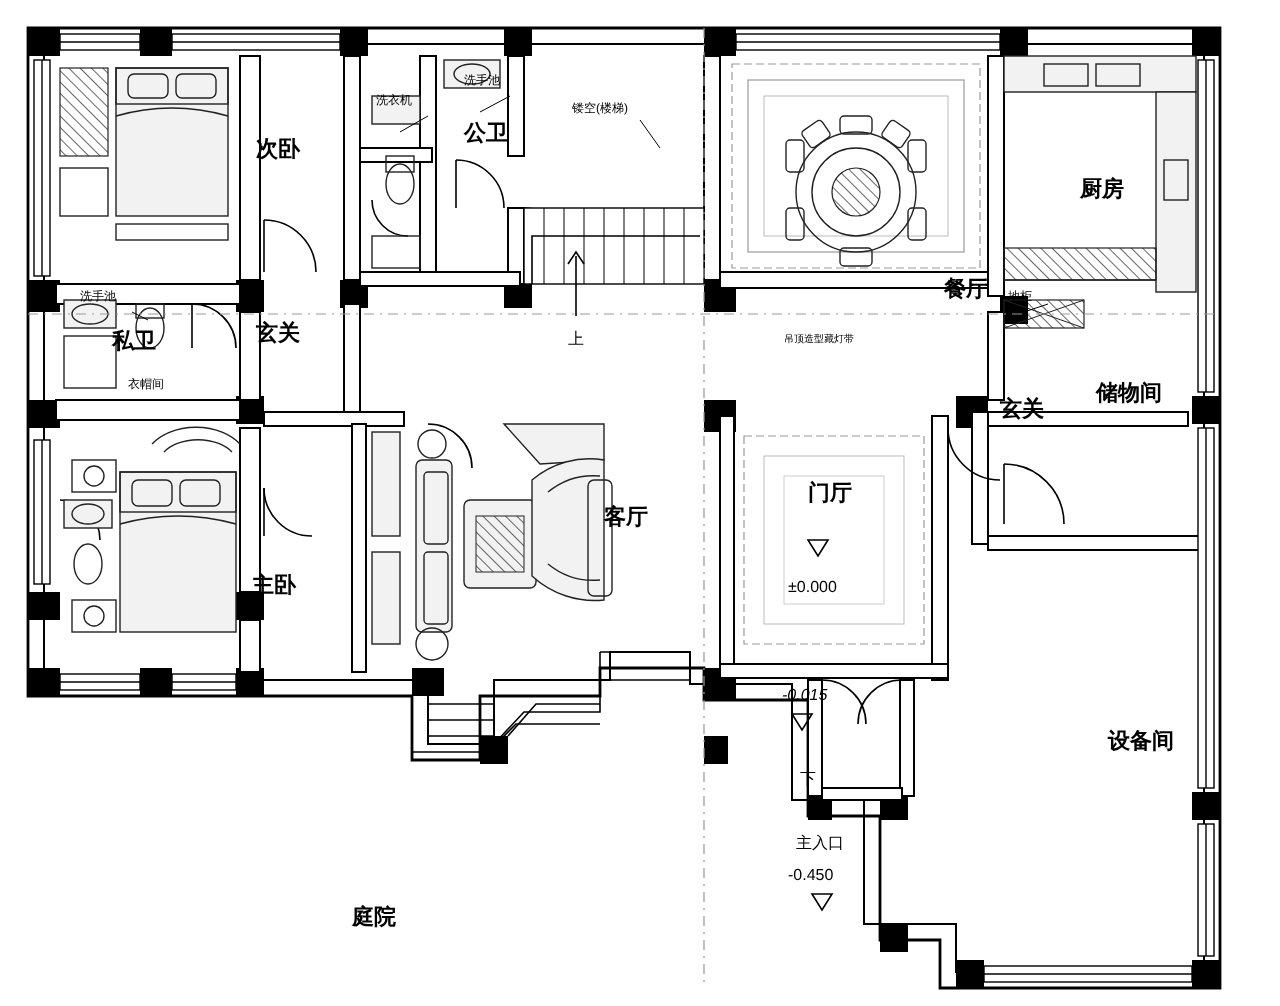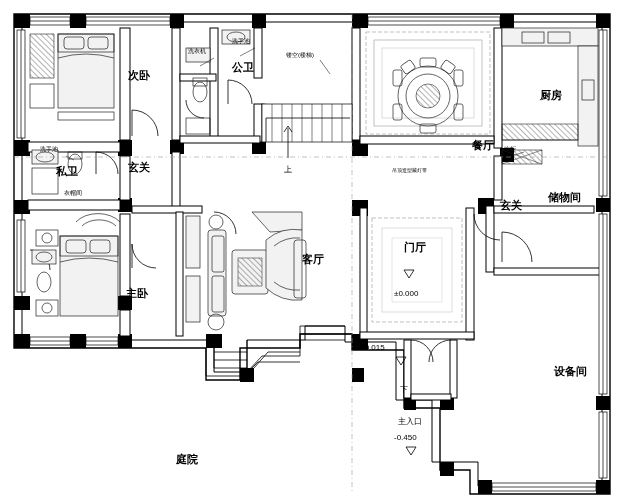--- a/index.html
+++ b/index.html
@@ -349,17 +349,17 @@
 <span class="lbl small" style="left:232px;top:38px;">洗手池</span>
 <span class="lbl small" style="left:286px;top:52px;">镂空(楼梯)</span>
 <span class="lbl mid" style="left:284px;top:166px;">上</span>
 <span class="lbl small" style="left:40px;top:146px;">洗手池</span>
 <span class="lbl small" style="left:64px;top:190px;">衣帽间</span>
 <span class="lbl tiny" style="left:392px;top:168px;">吊顶造型藏灯带</span>
 <span class="lbl small" style="left:504px;top:146px;">地柜</span>
 <span class="lbl mid" style="left:400px;top:386px;">下</span>
 
 <span class="lbl lvl" style="left:394px;top:258px;margin-top:32px;">±0.000</span>
-<span class="lbl lvl" style="left:362px;top:344px;">-0.015</span>
+<span class="lbl lvl" style="left:391px;top:344px;font-style:italic;">-0.015</span>
 <span class="lbl lvl" style="left:394px;top:434px;">-0.450</span>
 <span class="lbl mid" style="left:398px;top:418px;text-align:right;">主入口</span>
 
 </div>
 
 </body></html>

